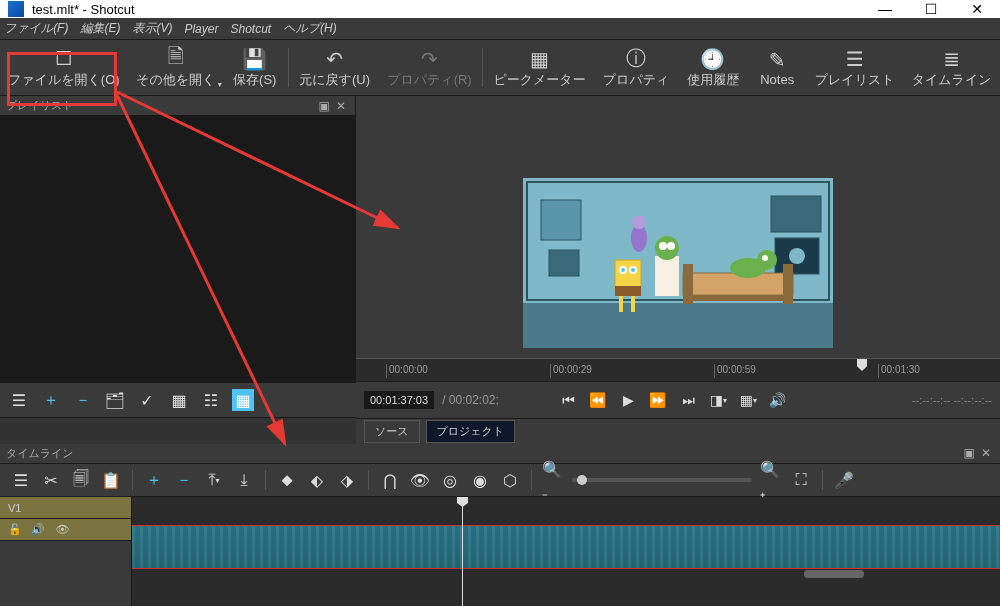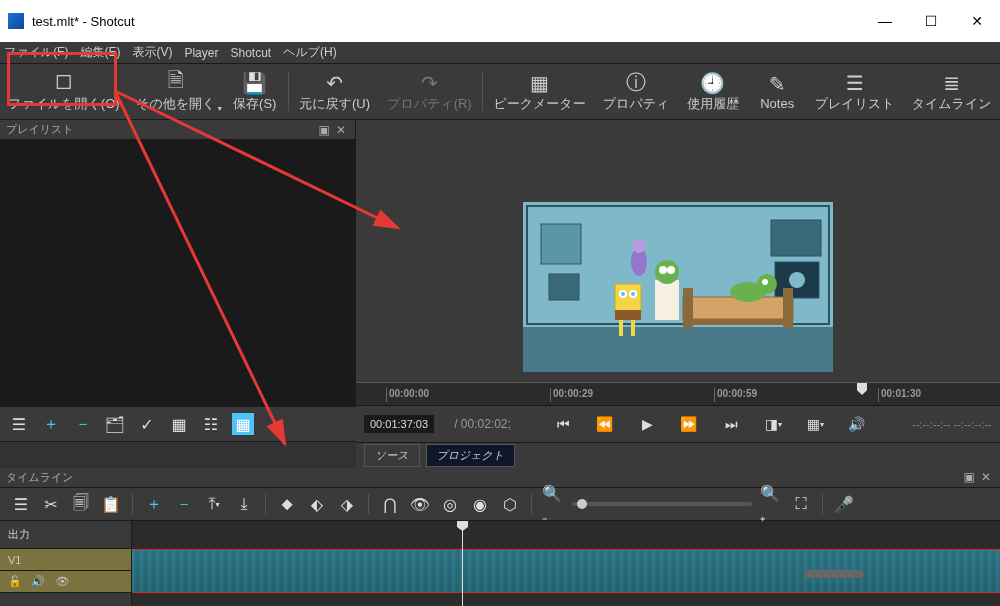--- a/index.html
+++ b/index.html
@@ -1,47 +1,47 @@
 <!DOCTYPE html>
 <html><head>
 <meta charset="utf-8">
 <style>
 * { margin: 0; padding: 0; box-sizing: border-box; font-family: "Segoe UI", Meiryo, sans-serif; }
 body { width: 1000px; height: 606px; background: #323232; color: #ccc; font-size: 12px; overflow: hidden; position: relative; }
-.titlebar { height: 42px; background: #fff; display: flex; align-items: center; padding: 0 0 0 8px; color: #000; font-size: 13px; }
+.titlebar { height: 18px; background: #fff; display: flex; align-items: center; padding: 0 0 0 8px; color: #000; font-size: 13px; }
 .titlebar .logo { width: 16px; height: 16px; background: linear-gradient(135deg,#1976d2,#0d47a1); margin-right: 8px; }
 .titlebar .spacer { flex: 1; }
 .titlebar .winbtn { width: 46px; height: 30px; display: flex; align-items: center; justify-content: center; font-size: 14px; }
-.menubar { height: 22px; background: #3a3a3a; display: flex; align-items: center; padding: 0 4px; gap: 12px; color: #ccc; font-size: 12px; border-bottom: 1px solid #1a1a1a; }
+.menubar { height: 22px; background: #3a3a3a; display: flex; align-items: center; padding: 0 4px; gap: 12px; color: #ccc; font-size: 12px; border-bottom: 1px solid #1a1a1a; font-style: italic; }
 .toolbar { height: 56px; background: #3a3a3a; display: flex; align-items: stretch; border-bottom: 1px solid #1a1a1a; }
 .toolbtn { display: flex; flex-direction: column; align-items: center; justify-content: center; padding: 4px 10px; gap: 0px; min-width: 58px; position: relative; }
 .toolbtn.disabled { color: #777; }
 .toolbtn .ticon { font-size: 20px; height: 24px; display:flex; align-items:center; }
 .toolbtn .tlabel { font-size: 13px; white-space: nowrap; }
 .toolbtn .drop { position: absolute; right: 2px; bottom: 6px; font-size: 8px; }
 .vsep { width: 1px; background: #555; margin: 8px 2px; }
 .highlight-box { position: absolute; border: 3px solid #e53935; left: 7px; top: 52px; width: 110px; height: 54px; pointer-events: none; z-index: 100; }
 .middle { display: flex; height: 286px; }
 .playlist-panel { width: 356px; background: #2b2b2b; display: flex; flex-direction: column; border-right: 1px solid #1a1a1a; position: relative; }
 .panel-title { background: #3a3a3a; padding: 2px 6px; color: #aaa; font-size: 11px; display: flex; align-items: center; }
 .panel-title .spacer { flex: 1; }
 .panel-close { font-size: 12px; padding: 0 3px; }
 .playlist-body { flex: 1; background: #1a1a1a; }
 .preview-area { flex: 1; background: #3a3a3a; display: flex; flex-direction: column; position: relative; }
 .preview-canvas { flex: 1; display: flex; align-items: flex-end; justify-content: center; overflow: hidden; position: relative; padding-bottom: 6px; }
 .cartoon { width: 310px; height: 170px; margin-bottom: 4px; position: relative; overflow: hidden; }
-.ruler { height: 24px; background: #2b2b2b; border-top: 1px solid #555; border-bottom: 1px solid #1a1a1a; display: flex; align-items: center; position: relative; font-size: 10px; color: #999; font-weight: bold; }
+.ruler { height: 24px; background: #2b2b2b; border-top: 1px solid #555; border-bottom: 1px solid #1a1a1a; display: flex; align-items: center; position: relative; font-size: 10px; color: #999; }
 .ruler .tick { position: absolute; border-left: 1px solid #666; padding-left: 2px; height: 14px; top: 5px; }
 .ruler .playhead { position: absolute; width: 10px; height: 12px; background: #ddd; top: 0; clip-path: polygon(0 0,100% 0,100% 60%,50% 100%,0 60%); }
-.playbar { height: 36px; background: #3a3a3a; display: flex; align-items: center; gap: 20px; padding: 0 8px; }
+.playbar { height: 36px; background: #3a3a3a; display: flex; align-items: center; gap: 8px; padding: 0 8px; }
 .timebox { background: #1a1a1a; padding: 3px 6px; font-size: 11px; color: #ddd; }
 .timesep { color: #999; text-align: center; }
 .pbtn { width: 22px; height: 22px; display: flex; align-items: center; justify-content: center; font-size: 14px; color: #ddd; }
 .tabrow { height: 26px; background: #3a3a3a; display: flex; align-items: center; padding: 0 8px; gap: 6px; border-top: 1px solid #1a1a1a; }
-.tab { padding: 3px 10px; border: 1px solid #555; font-size: 11px; color: #ccc; font-style: italic; }
+.tab { padding: 3px 10px; border: 1px solid #555; font-size: 11px; color: #ccc; }
 .tab.active { background: #0f172a; }
 .playlistbar { width: 356px; height: 36px; background: #3a3a3a; display: flex; align-items: center; gap: 10px; padding: 0 8px; border-top: 1px solid #1a1a1a; border-bottom: 1px solid #1a1a1a; }
 .smicon { width: 22px; height: 22px; display: flex; align-items: center; justify-content: center; font-size: 16px; color: #ddd; }
 .smicon.blue { color: #4fc3f7; }
 .middlerow { display: flex; }
 .timeline-title { background: #3a3a3a; padding: 2px 6px; color: #aaa; font-size: 11px; display: flex; }
 .timeline-toolbar { height: 34px; background: #3a3a3a; display: flex; align-items: center; gap: 8px; padding: 0 10px; border-top: 1px solid #1a1a1a; border-bottom: 1px solid #1a1a1a; }
 .timeline-toolbar .tsep { width: 1px; height: 20px; background: #555; margin: 0 2px; }
 .timeline-body { height: 120px; background: #2b2b2b; display: flex; }
 .track-header { width: 132px; background: #3a3a3a; border-right: 1px solid #1a1a1a; }
@@ -259,23 +259,20 @@
   <div class="zoom-slider">
       <div class="thumb"></div>
     </div>
   <div class="smicon">🔍₊</div>
   <div class="smicon">⛶</div>
   <div class="tsep"></div>
   <div class="smicon">🎤</div>
 </div>
 <div class="timeline-body">
   <div class="track-header">
-    <div class="track-row">
-      <span>出力</span>
-    </div>
     <div class="track-row olive" style="height:22px">
       <span>V1</span>
     </div>
     <div class="track-row olive" style="height:22px;border-bottom:1px solid #1a1a1a">
       <span>🔓</span>
       <span>🔊</span>
       <span>👁</span>
     </div>
   </div>
   <div class="track-content">

